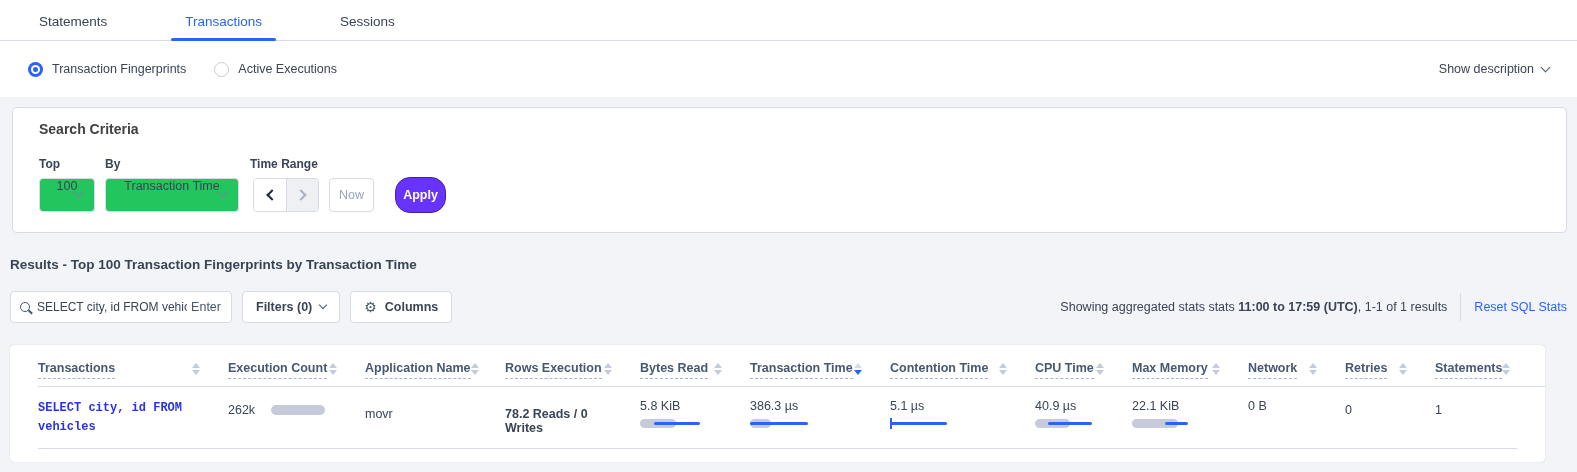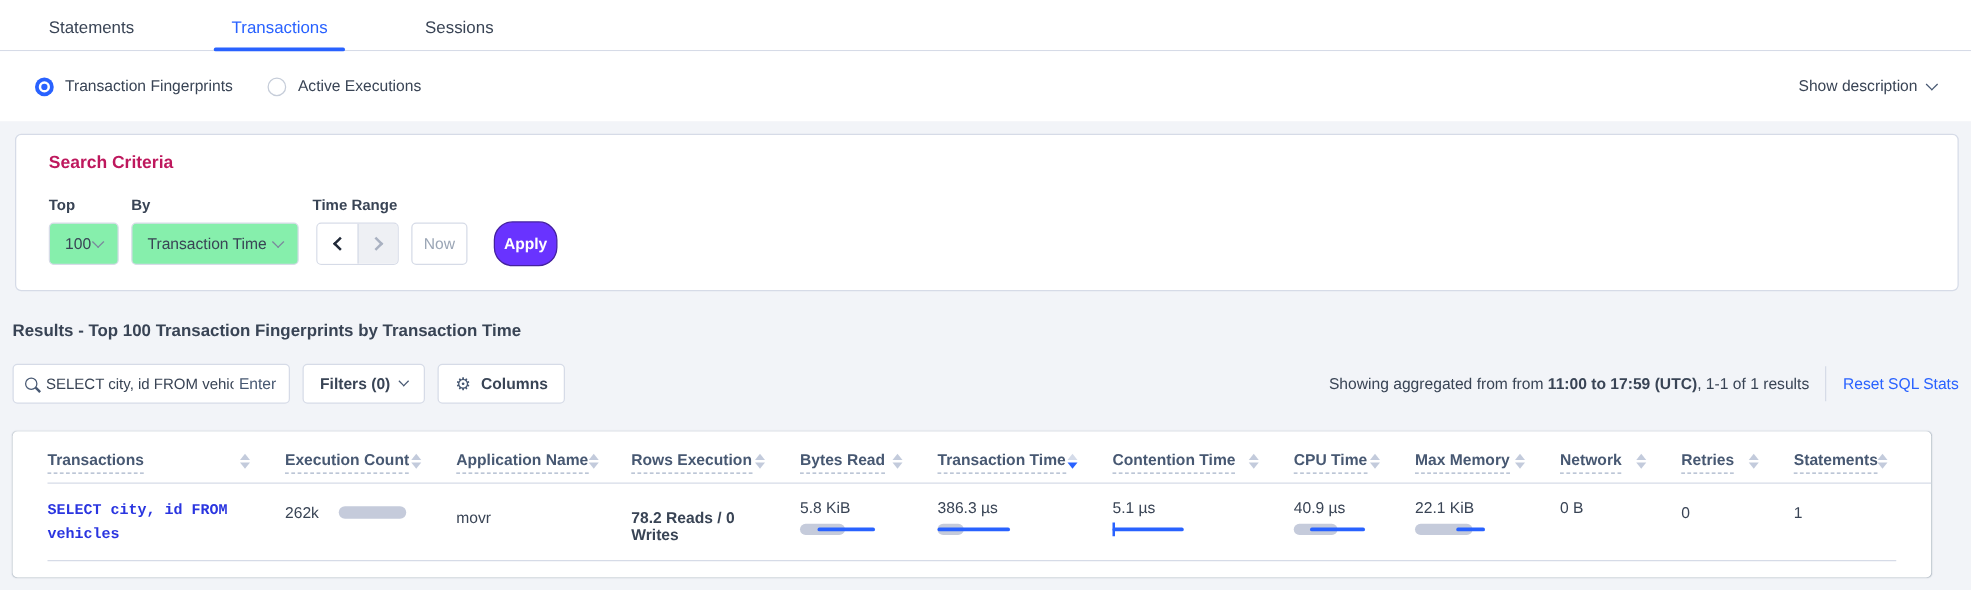--- a/index.html
+++ b/index.html
@@ -23,24 +23,24 @@
   .show-desc { margin-left:auto; display:flex; align-items:center; gap:8px; font-size:12.5px; color:#394455; cursor:pointer; }
 
   .chev { display:inline-block; width:7px; height:7px; border-right:1.7px solid #475872; border-bottom:1.7px solid #475872; transform:rotate(45deg); margin-top:-4px; }
   .chev.light { border-color:#7a869c; }
 
   
   .graypage { background:#f2f4f8; height:375px; padding-top:10px; }
 
   
   .sc-card { margin:0 10px 0 12px; height:126px; background:#fff; border:1px solid #d6dbe7; border-radius:5px; padding:13px 0 0 26px; }
-  .sc-title { font-size:14px; font-weight:bold; color:#be185d; }
+  .sc-title { font-size:14px; font-weight:bold; color:#404040; }
   .sc-labels { display:flex; margin-top:20px; font-size:12px; font-weight:bold; color:#394455; }
   .sc-controls { display:flex; margin-top:6px; align-items:center; }
-  .sel { height:34px; border:1px solid #d6dbe7; border-radius:4px; background:#86efac; display:flex; align-items:center; padding:0 12px; font-size:12.5px; color:#394455; cursor:pointer; }
+  .sel { height:34px; border:1px solid #d6dbe7; border-radius:4px; background:#22c55e; display:flex; align-items:center; padding:0 12px; font-size:12.5px; color:#394455; cursor:pointer;flex-direction:column; }
   .sel .chev { margin-left:auto; }
   .badge-6h { background:#e1e6ee; color:#394455; font-size:11px; font-weight:bold; border-radius:3px; padding:3px 7px; margin-right:10px; }
   .arrow-group { display:flex; margin-left:14px; border:1px solid #d6dbe7; border-radius:4px; overflow:hidden; height:34px; }
   .arrow-btn { width:32px; display:flex; align-items:center; justify-content:center; background:#fff; cursor:pointer; }
   .arrow-btn.disabled { background:#eef0f4; cursor:default; }
   .arrow-btn + .arrow-btn { border-left:1px solid #d6dbe7; }
   .ar { display:inline-block; width:8px; height:8px; }
   .ar.left  { border-left:2px solid #202938; border-bottom:2px solid #202938; transform:rotate(45deg); margin-left:3px; }
   .ar.right { border-right:2px solid #a9b1c1; border-top:2px solid #a9b1c1; transform:rotate(45deg); margin-right:3px; }
   .now-btn { margin-left:10px; height:34px; width:45px; border:1px solid #d6dbe7; border-radius:4px; background:#fff; color:#9aa5b5; font-size:12.5px; display:flex; align-items:center; justify-content:center; cursor:pointer; }
@@ -160,21 +160,21 @@
     </div>
     <div class="btn-light filters-btn">
       <span>Filters (0)</span>
       <span class="chev" style="width:6px;height:6px;"></span>
     </div>
     <div class="btn-light columns-btn">
       <span class="gear">⚙</span>
       <span>Columns</span>
     </div>
     <div class="stats-wrap">
-      <span><span>Showing aggregated from from </span><b>11:00 to 17:59 (UTC)</b><span>, 1-1 of 1 results</span></span>
+      <span><span>Showing aggregated stats stats </span><b>11:00 to 17:59 (UTC)</b><span>, 1-1 of 1 results</span></span>
       <span class="stats-divider"></span>
       <span class="reset-link">Reset SQL Stats</span>
     </div>
   </div>
 
   <div class="table-card">
     <div class="thead">
       <div class="th c0">
         <span class="th-label">Transactions</span>
         <span class="sort">

